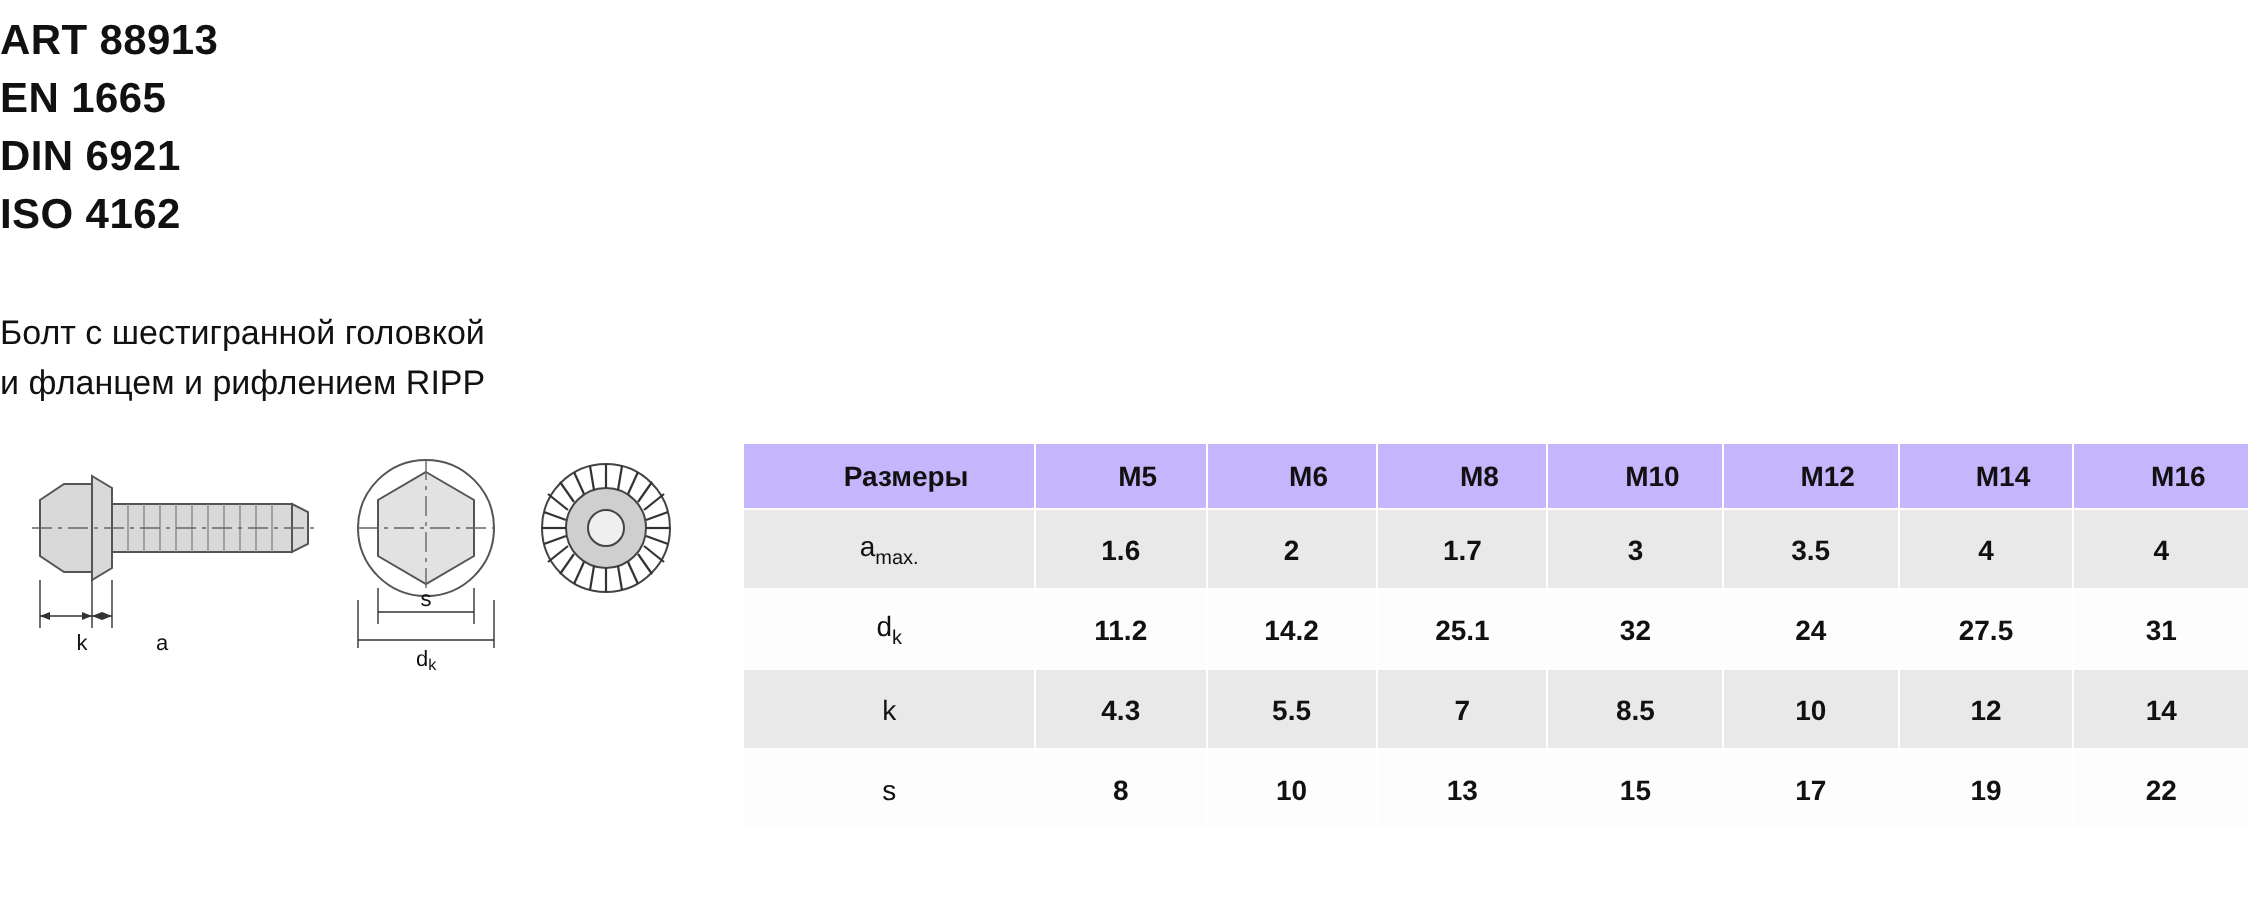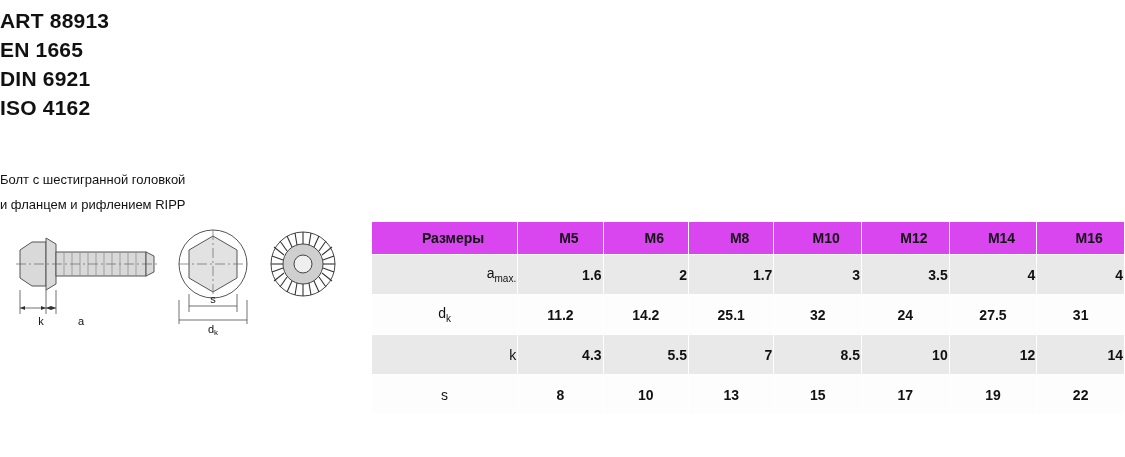--- a/index.html
+++ b/index.html
@@ -26,22 +26,22 @@
 
   .standard-line {
     font-size: 21px;
     font-weight: bold;
     line-height: 29px;
     letter-spacing: 0.2px;
     color: #111111;
   }
 
   #product-description {
-    margin-top: 45px;
-    font-size: 13px;
+    margin-top: 32px;
+    font-size: 17px;
     line-height: 25px;
     color: #111111;
   }
 
   
   #drawings {
     position: absolute;
     left: 8px;
     top: 228px;
     width: 350px;
@@ -59,37 +59,36 @@
     font-size: 14px;
   }
   table td, table th {
     border: 1px solid #ffffff;
     text-align: center;
     vertical-align: middle;
     font-weight: bold;
     color: #111111;
   }
   thead th {
-    background: #d946ef;
+    background: #c4b5fd;
     font-weight: bold;
     height: 30px;
     padding-left: 18px;
   }
   thead th.row-label-head {
     width: 152px;
   }
   thead th.size-head {
     width: 84px;
   }
   tbody td {
     height: 37px;
   }
   tbody tr.odd td {
     background: #e9e9e9;
-    text-align: right;
   }
   tbody tr.even td {
     background: #fdfdfd;
   }
   tbody td.row-label {
     font-weight: normal;
   }
   .sub {
     font-size: 10px;
     vertical-align: sub;

